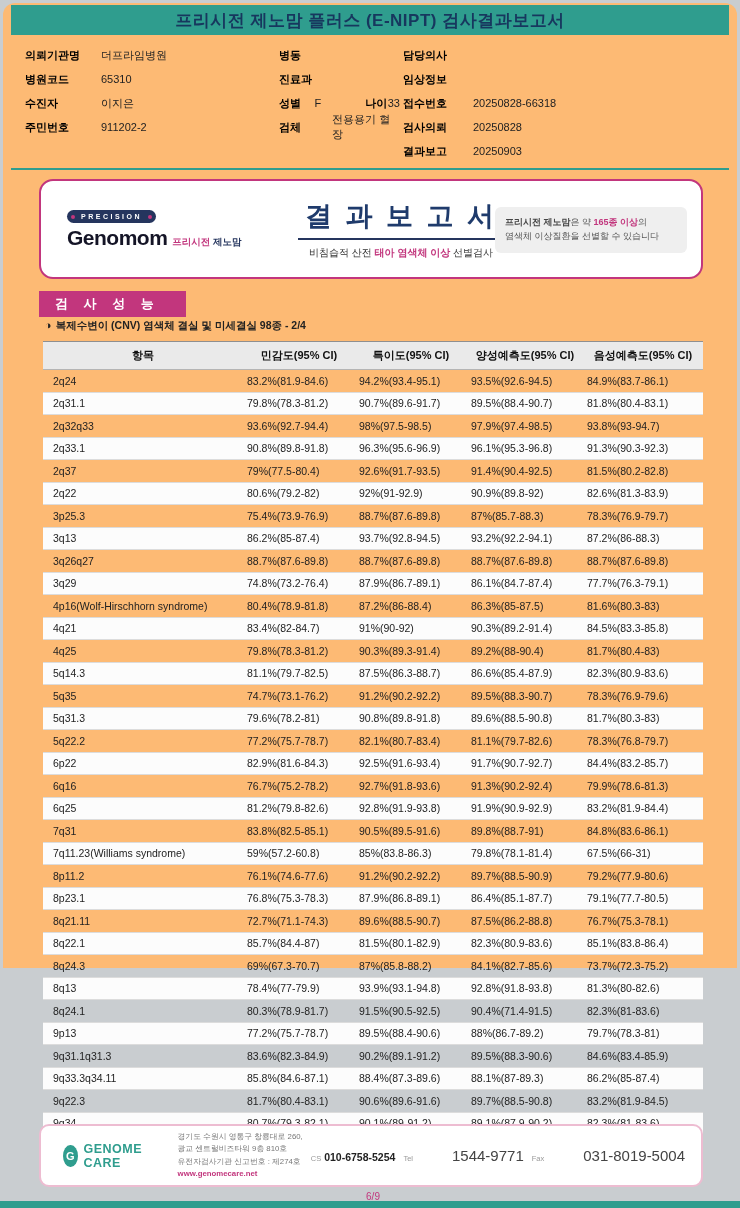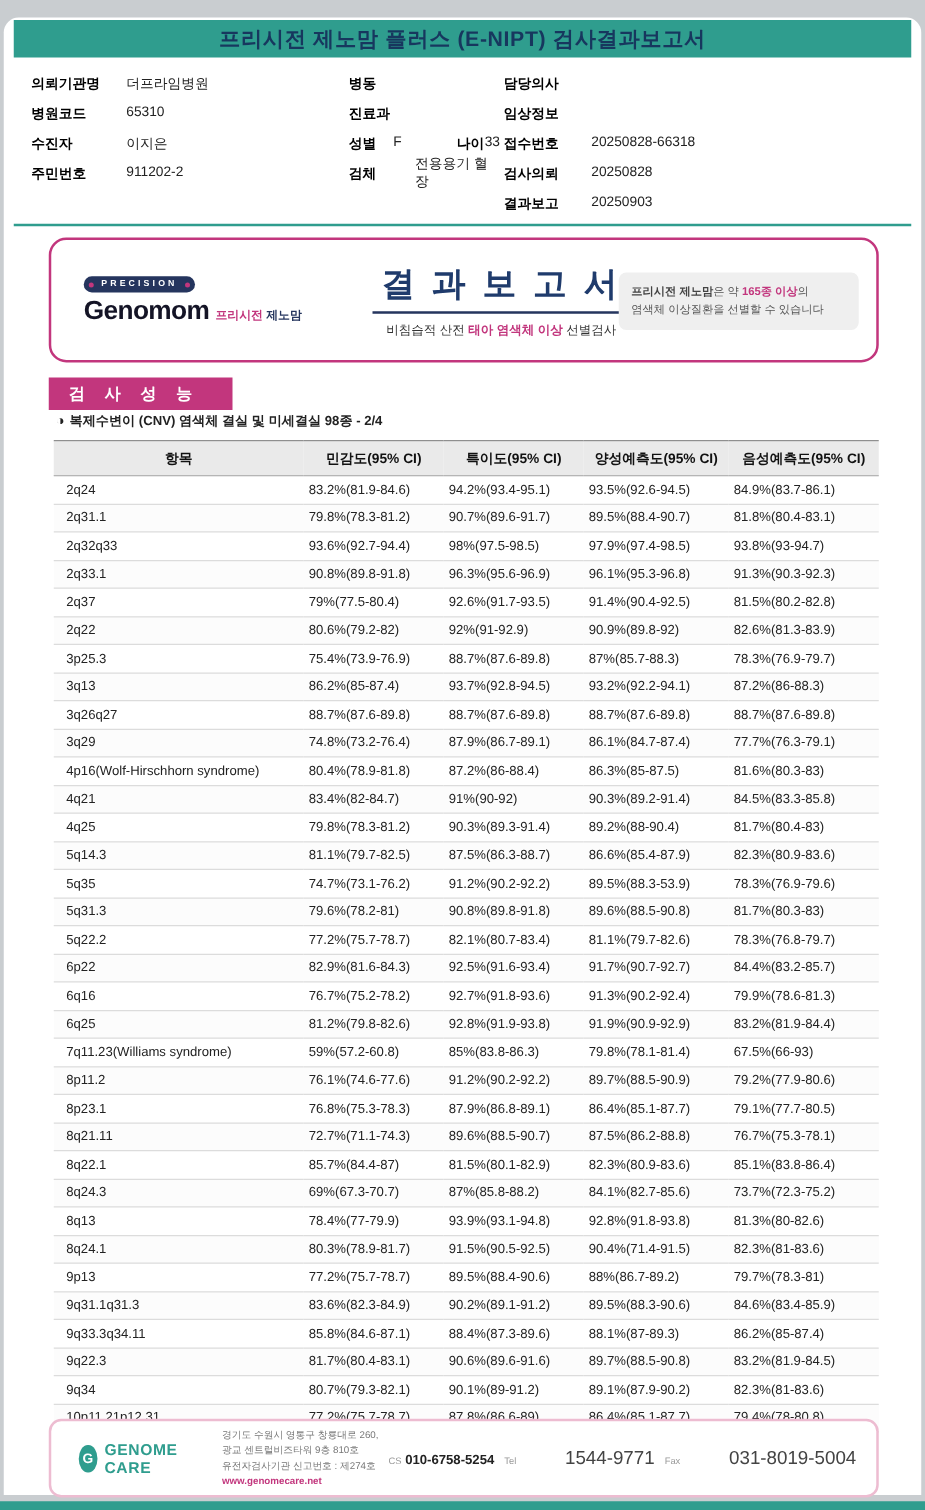--- a/index.html
+++ b/index.html
@@ -1,19 +1,19 @@
 <!DOCTYPE html>
 <html><head>
 <meta charset="utf-8">
 <style>
   * { box-sizing: border-box; }
   html,body { margin:0; padding:0; }
   body { background:#9aa0a3; font-family:"Liberation Sans","DejaVu Sans",sans-serif; }
   .page { position:relative; width:740px; height:1208px; background:#c9cdd0; overflow:hidden; margin:0 auto; }
-  .doc { position:absolute; left:3px; top:14px; width:734px; height:1182px; background:#ffffff; border-radius:12px 12px 0 0; }
+  .doc { position:absolute; left:3px; top:3px; width:734px; height:965px; background:#fdba74; border-radius:12px 12px 0 0; }
 
   
   .title-bar { position:absolute; left:8px; top:2px; width:718px; height:30px; background:#2f9d8e;
                display:flex; align-items:center; justify-content:center; }
   .title-bar .t { color:#17375e; font-weight:bold; font-size:17px; letter-spacing:0.5px; }
 
   
   .patient-info { position:absolute; left:10px; top:38px; width:716px; height:126px; }
   .info-col { position:absolute; top:2px; }
   .info-col.c1 { left:12px; width:200px; }
@@ -297,21 +297,21 @@
             <td>5q14.3</td>
             <td>81.1%(79.7-82.5)</td>
             <td>87.5%(86.3-88.7)</td>
             <td>86.6%(85.4-87.9)</td>
             <td>82.3%(80.9-83.6)</td>
           </tr>
           <tr>
             <td>5q35</td>
             <td>74.7%(73.1-76.2)</td>
             <td>91.2%(90.2-92.2)</td>
-            <td>89.5%(88.3-53.9)</td>
+            <td>89.5%(88.3-90.7)</td>
             <td>78.3%(76.9-79.6)</td>
           </tr>
           <tr>
             <td>5q31.3</td>
             <td>79.6%(78.2-81)</td>
             <td>90.8%(89.8-91.8)</td>
             <td>89.6%(88.5-90.8)</td>
             <td>81.7%(80.3-83)</td>
           </tr>
           <tr>
@@ -336,25 +336,32 @@
             <td>79.9%(78.6-81.3)</td>
           </tr>
           <tr>
             <td>6q25</td>
             <td>81.2%(79.8-82.6)</td>
             <td>92.8%(91.9-93.8)</td>
             <td>91.9%(90.9-92.9)</td>
             <td>83.2%(81.9-84.4)</td>
           </tr>
           <tr>
+            <td>7q31</td>
+            <td>83.8%(82.5-85.1)</td>
+            <td>90.5%(89.5-91.6)</td>
+            <td>89.8%(88.7-91)</td>
+            <td>84.8%(83.6-86.1)</td>
+          </tr>
+          <tr>
             <td>7q11.23(Williams syndrome)</td>
             <td>59%(57.2-60.8)</td>
             <td>85%(83.8-86.3)</td>
             <td>79.8%(78.1-81.4)</td>
-            <td>67.5%(66-93)</td>
+            <td>67.5%(66-31)</td>
           </tr>
           <tr>
             <td>8p11.2</td>
             <td>76.1%(74.6-77.6)</td>
             <td>91.2%(90.2-92.2)</td>
             <td>89.7%(88.5-90.9)</td>
             <td>79.2%(77.9-80.6)</td>
           </tr>
           <tr>
             <td>8p23.1</td>

